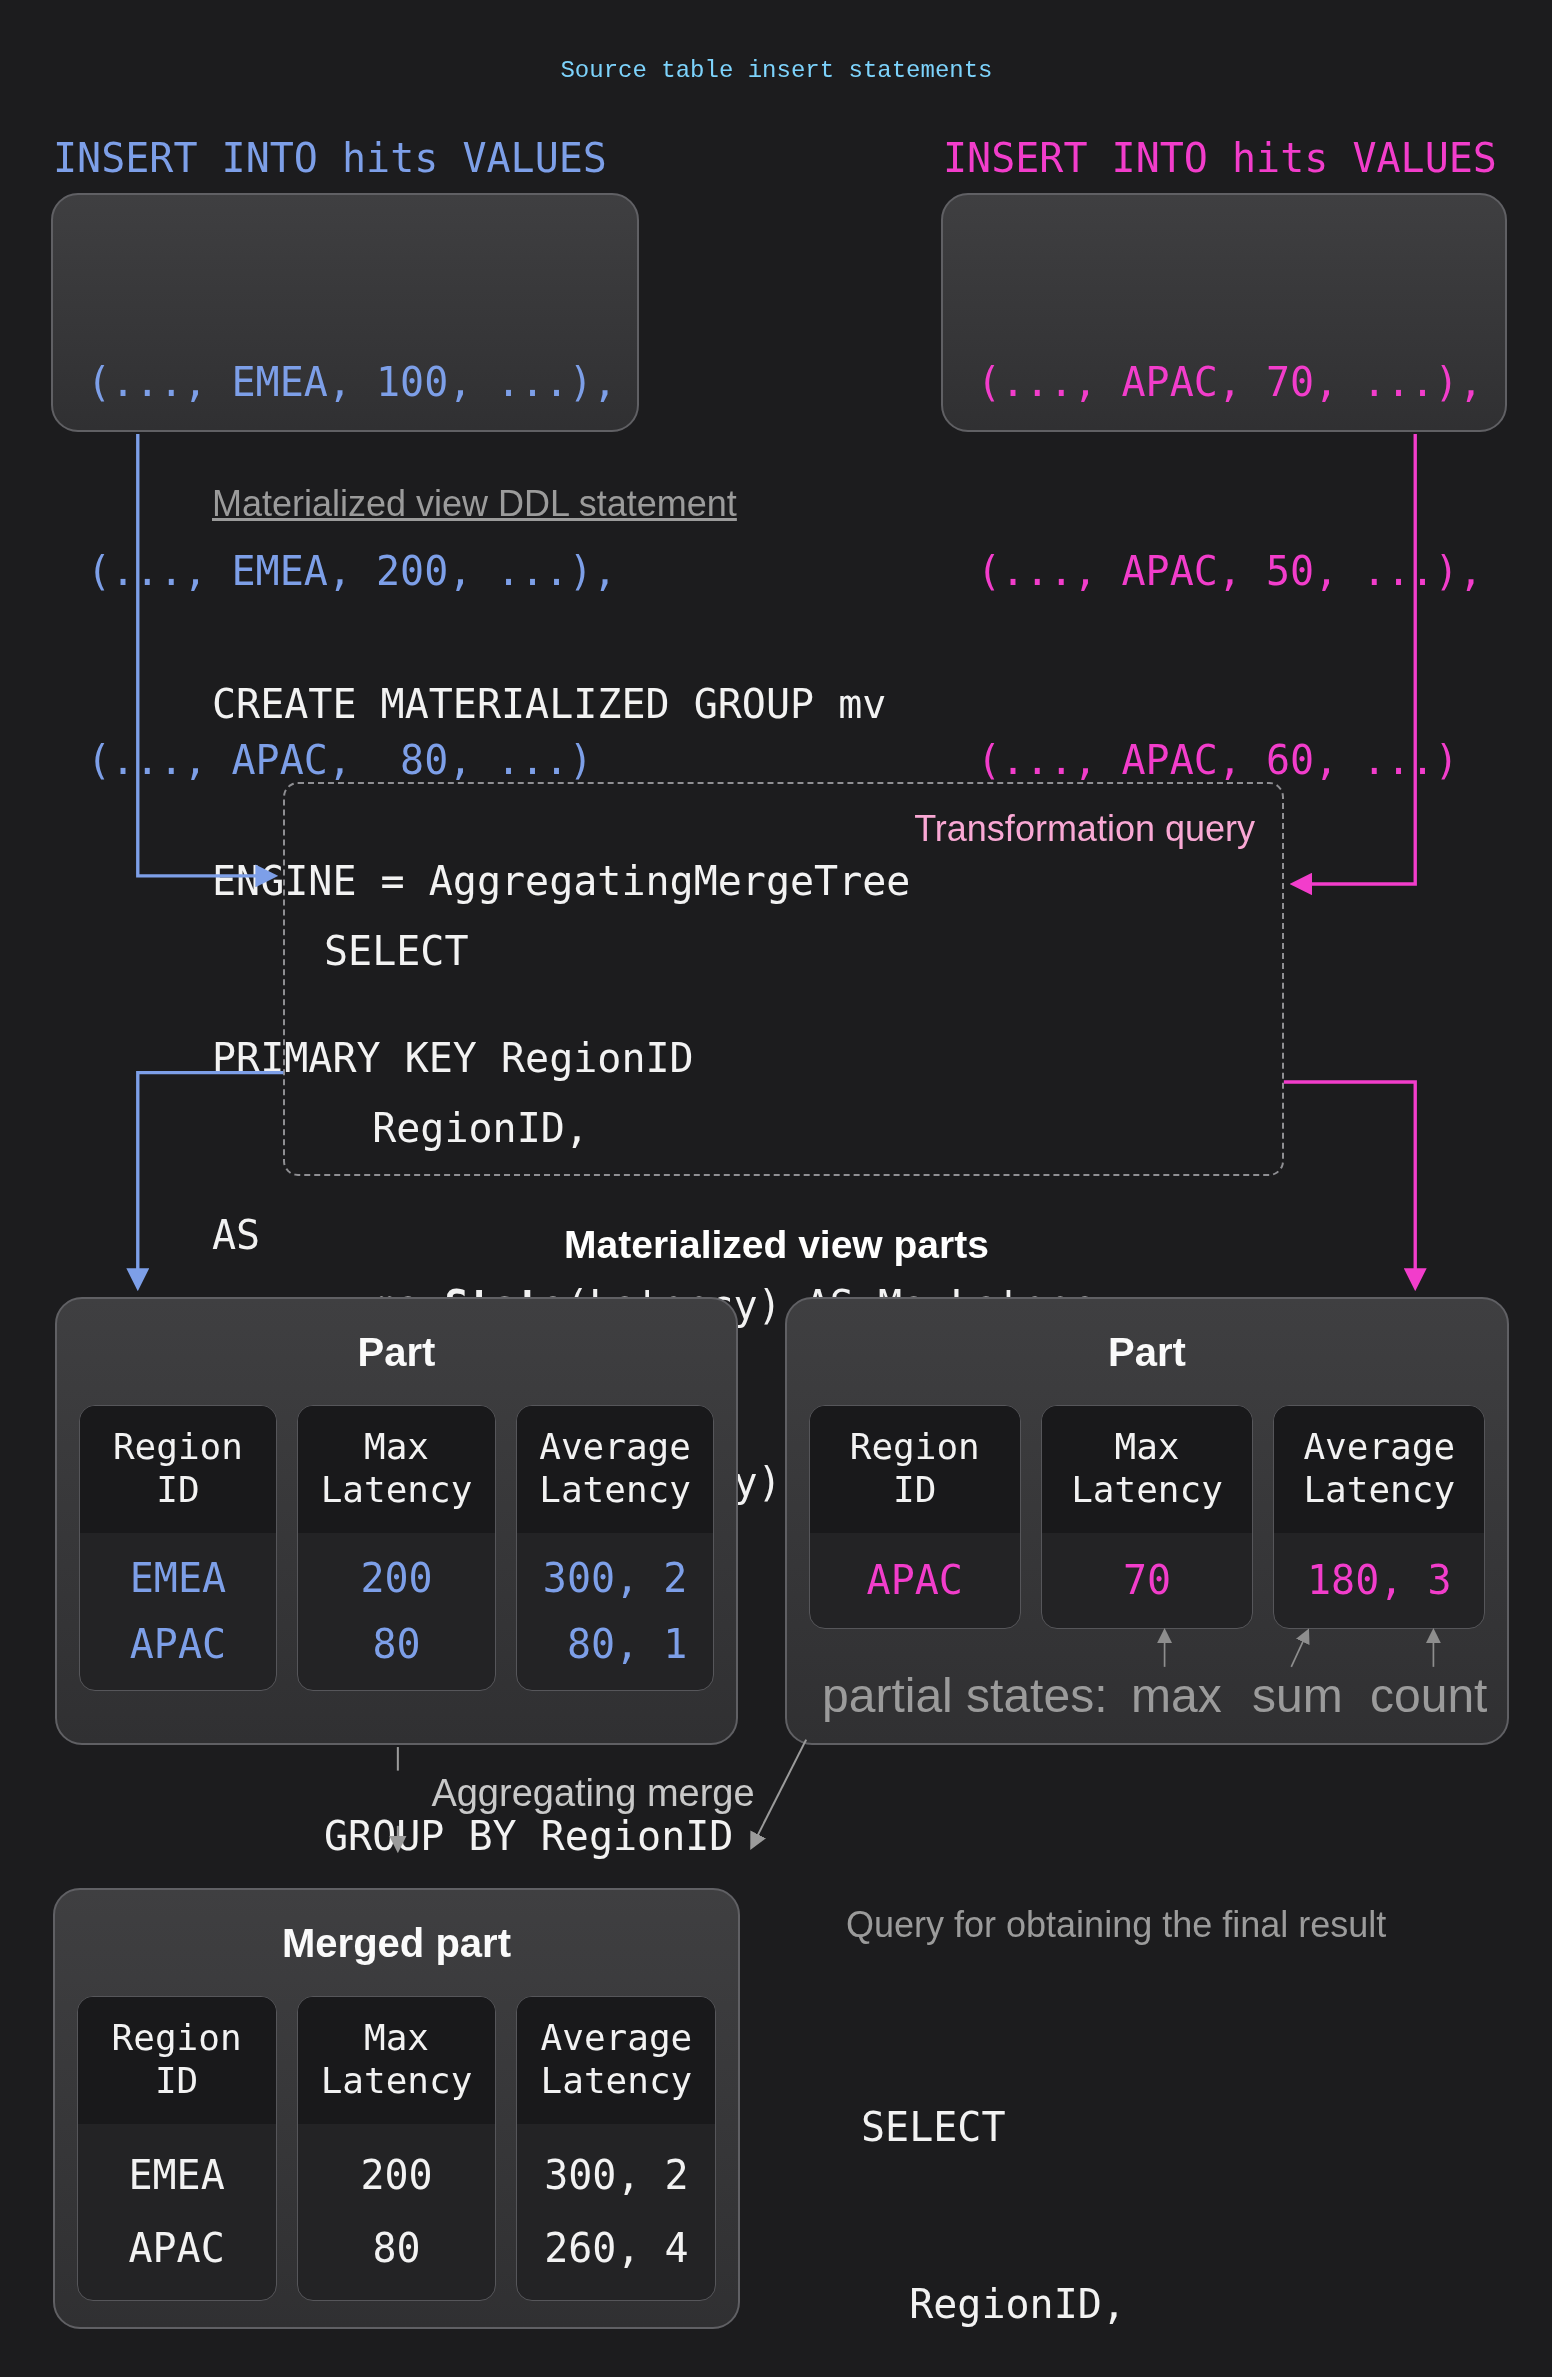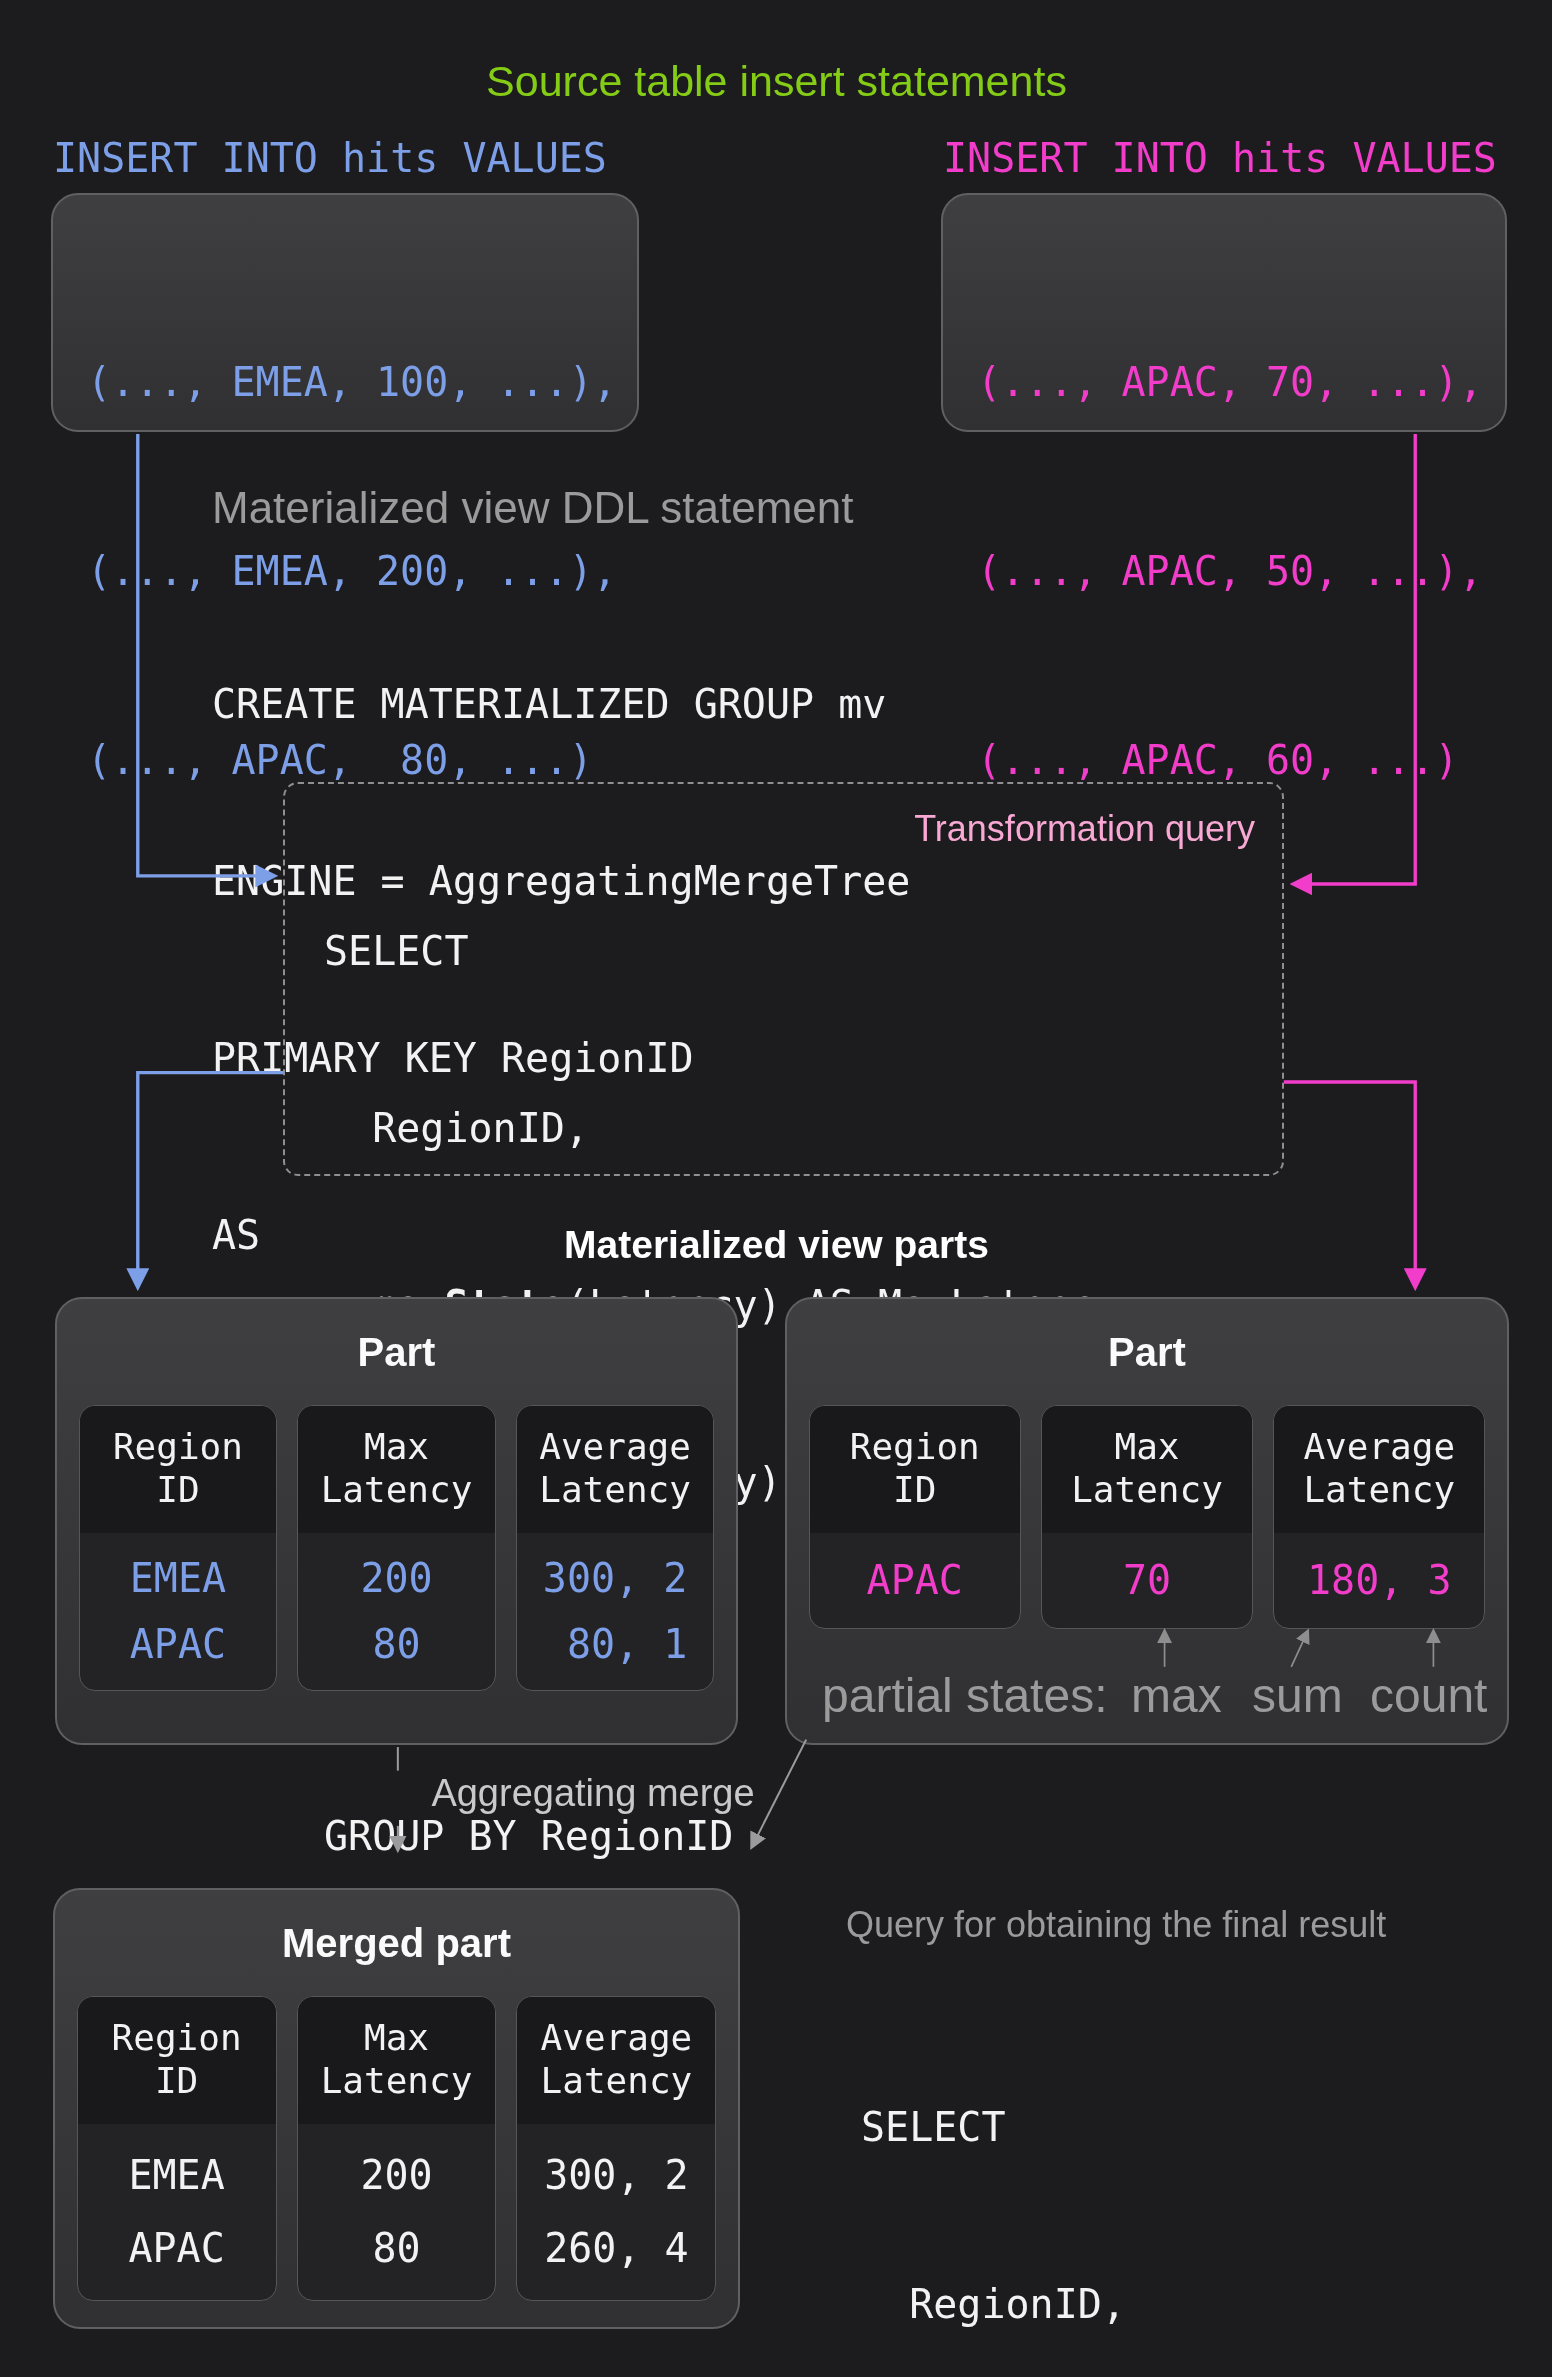--- a/index.html
+++ b/index.html
@@ -7,30 +7,30 @@
     position:relative; width:1553px; height:2377px;
     background:#1c1c1e; overflow:hidden;
     font-family:"Liberation Sans", sans-serif;
   }
   .abs { position:absolute; }
   .mono { font-family:"DejaVu Sans Mono", monospace; white-space:pre; }
   .blue { color:#7d9fe8; }
   .magenta { color:#f23dcb; }
   .white { color:#f2f2f2; }
 
-  .page-title { left:0; top:57px; width:100%; text-align:center; font-size:43px; color:#84cc16; }
+  .page-title { left:0; top:57px; width:100%; text-align:center; font-size:24px; color:#7dd3fc;font-family:Liberation Mono, monospace; }
 
   .insert-title { font-size:40px; }
   .box {
     background:linear-gradient(180deg,#3f3f41 0%, #303032 100%);
     border:2px solid #606064; border-radius:27px; box-sizing:border-box;
   }
   .insert-lines { padding:30px 0 0 34px; font-size:40px; line-height:63px; }
 
-  .ddl-label { font-size:44px; color:#9b9b9b; }
+  .ddl-label { font-size:36px; color:#9b9b9b;text-decoration:underline; }
   .code { font-size:40px; line-height:59px; color:#f2f2f2; }
   .code .b { font-weight:700; }
 
   .dashed-box { border:2px dashed #8f8f93; border-radius:15px; box-sizing:border-box; }
   .transform-label { right:27px; top:24px; font-size:36px; color:#f9a8d4; }
 
   .parts-heading { left:0; top:1223px; width:100%; text-align:center; font-size:39px; font-weight:700; color:#ffffff; }
 
   .part-title { margin-top:31px; text-align:center; font-size:40px; font-weight:700; color:#fafafa; }
   .cols { position:absolute; left:21.6px; right:21.6px; display:flex; gap:20px; }

